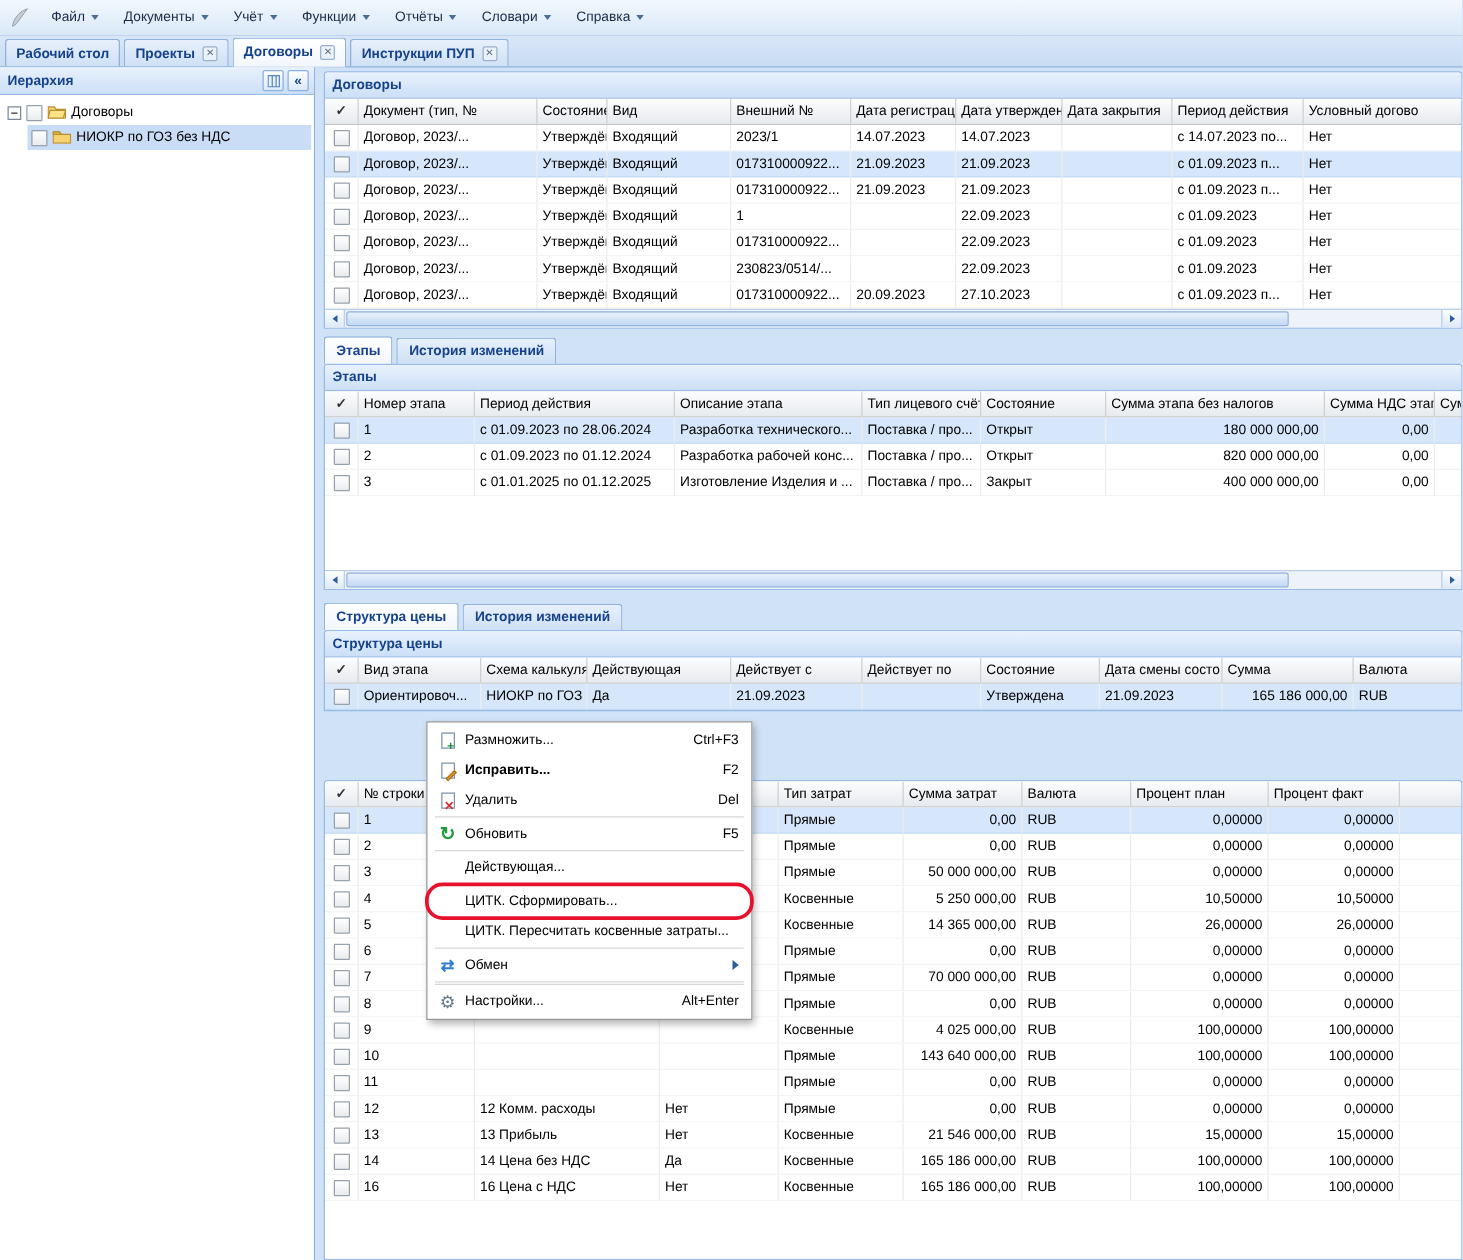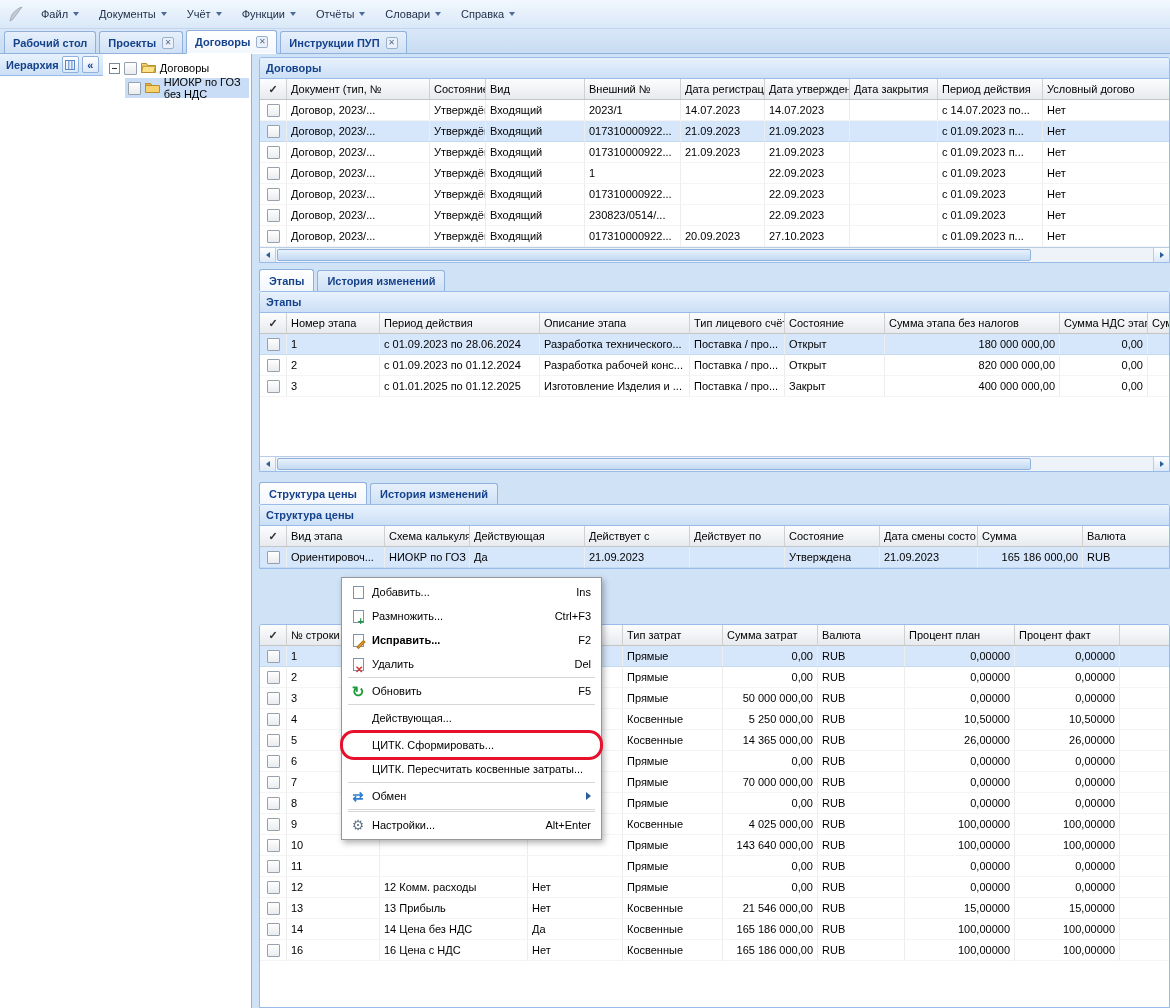--- a/index.html
+++ b/index.html
@@ -10,21 +10,21 @@
 .app-icon{width:20px;height:20px;margin-right:4px;display:flex;align-items:center;justify-content:center}
 .menu-btn{display:flex;align-items:center;gap:5px;padding:4px 9px;color:#1b2b45;border-radius:2px;cursor:default}
 .caret{width:0;height:0;border-left:3px solid transparent;border-right:3px solid transparent;border-top:4px solid #4c6b96}
 
 .tabbar{height:25px;background:linear-gradient(#d9e7f8,#c8dcf2);display:flex;align-items:flex-end;padding-left:4px;gap:3px;border-bottom:1px solid #8fb1dc}
 .tab{height:22px;display:flex;align-items:center;gap:6px;padding:0 8px;border:1px solid #8fb1dc;border-bottom:none;border-radius:3px 3px 0 0;background:linear-gradient(#e7f0fc,#cfe1f5);color:#15428b;font-weight:bold;white-space:nowrap}
 .tab.active{height:24px;background:linear-gradient(#ffffff,#f2f7fd);margin-bottom:-1px;border-bottom:1px solid #fff}
 .tab-close{width:12px;height:12px;line-height:10px;text-align:center;font-size:8px;color:#5c6b84;background:#eaf1fa;border:1px solid #9ab0cc;border-radius:2px;font-weight:normal}
 
 .content{display:flex;height:954px}
-.left{width:252px;display:flex;flex-direction:row;background:#fff;border-right:1px solid #8fb1dc}
+.left{width:252px;display:flex;flex-direction:column;background:#fff;border-right:1px solid #8fb1dc}
 .side-hdr{height:22px;display:flex;align-items:center;justify-content:space-between;padding:0 4px 0 6px;background:linear-gradient(#e9f2fd,#cbdff6);border-bottom:1px solid #99bbe8;color:#15428b;font-weight:bold}
 .side-icons{display:flex}
 .side-btn{width:17px;height:17px;display:inline-flex;align-items:center;justify-content:center;border:1px solid #8fb1dc;background:linear-gradient(#ffffff,#dce9f8);border-radius:2px;margin-left:3px;color:#15428b;font-weight:bold;font-size:11px}
 .tree{flex:1;background:#fff;padding:4px 2px}
 .t-row{height:20px;display:flex;align-items:center;gap:4px;padding-left:4px}
 .t-row.child{padding-left:20px}
 .t-exp{width:11px;height:11px;border:1px solid #7a8a9a;background:#fff;position:relative;flex:0 0 11px}
 .t-exp::before{content:"";position:absolute;left:2px;right:2px;top:4px;height:1px;background:#333}
 .t-sel{display:flex;align-items:center;gap:4px;flex:1;height:20px;padding:0 3px;background:#c9def6}
 .cb{width:13px;height:13px;border:1px solid #97a1ac;background:linear-gradient(#ffffff,#e9ebee);border-radius:1px;flex:0 0 13px}
@@ -665,27 +665,20 @@
         </div>
       <div class="g-fill"></div>
     </div>
 
   </div>
 </div>
 
 <div class="ctx">
   <div class="mi">
     <span class="mi-icon">
-        <span class="pg"></span>
-      </span>
-    <span class="mi-label">Добавить...</span>
-    <span class="mi-sc">Ins</span>
-  </div>
-  <div class="mi">
-    <span class="mi-icon">
         <span class="pg">
           <span class="badge plus">+</span>
         </span>
       </span>
     <span class="mi-label">Размножить...</span>
     <span class="mi-sc">Ctrl+F3</span>
   </div>
   <div class="mi bold">
     <span class="mi-icon">
         <span class="pg">

